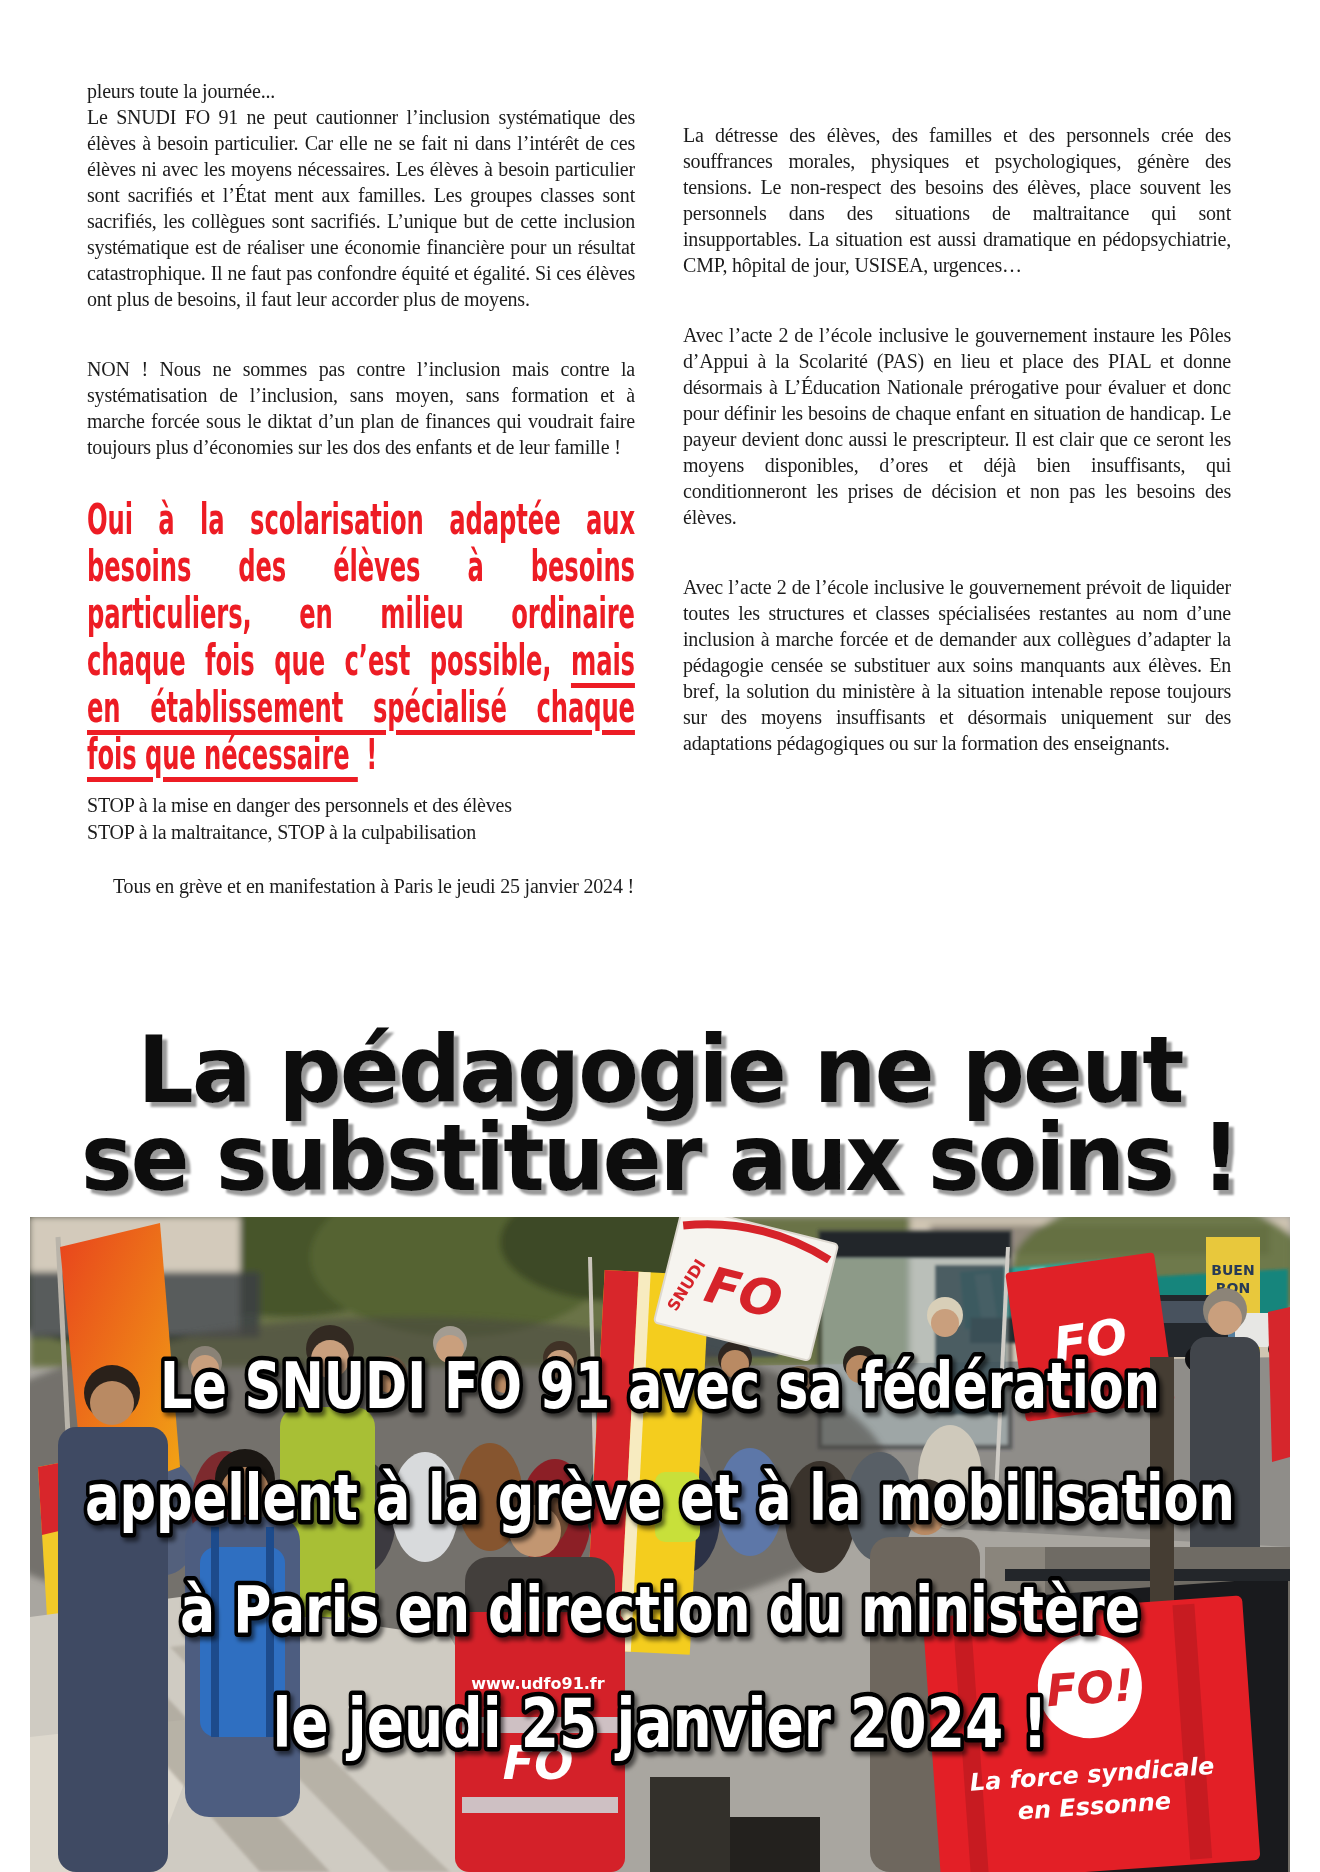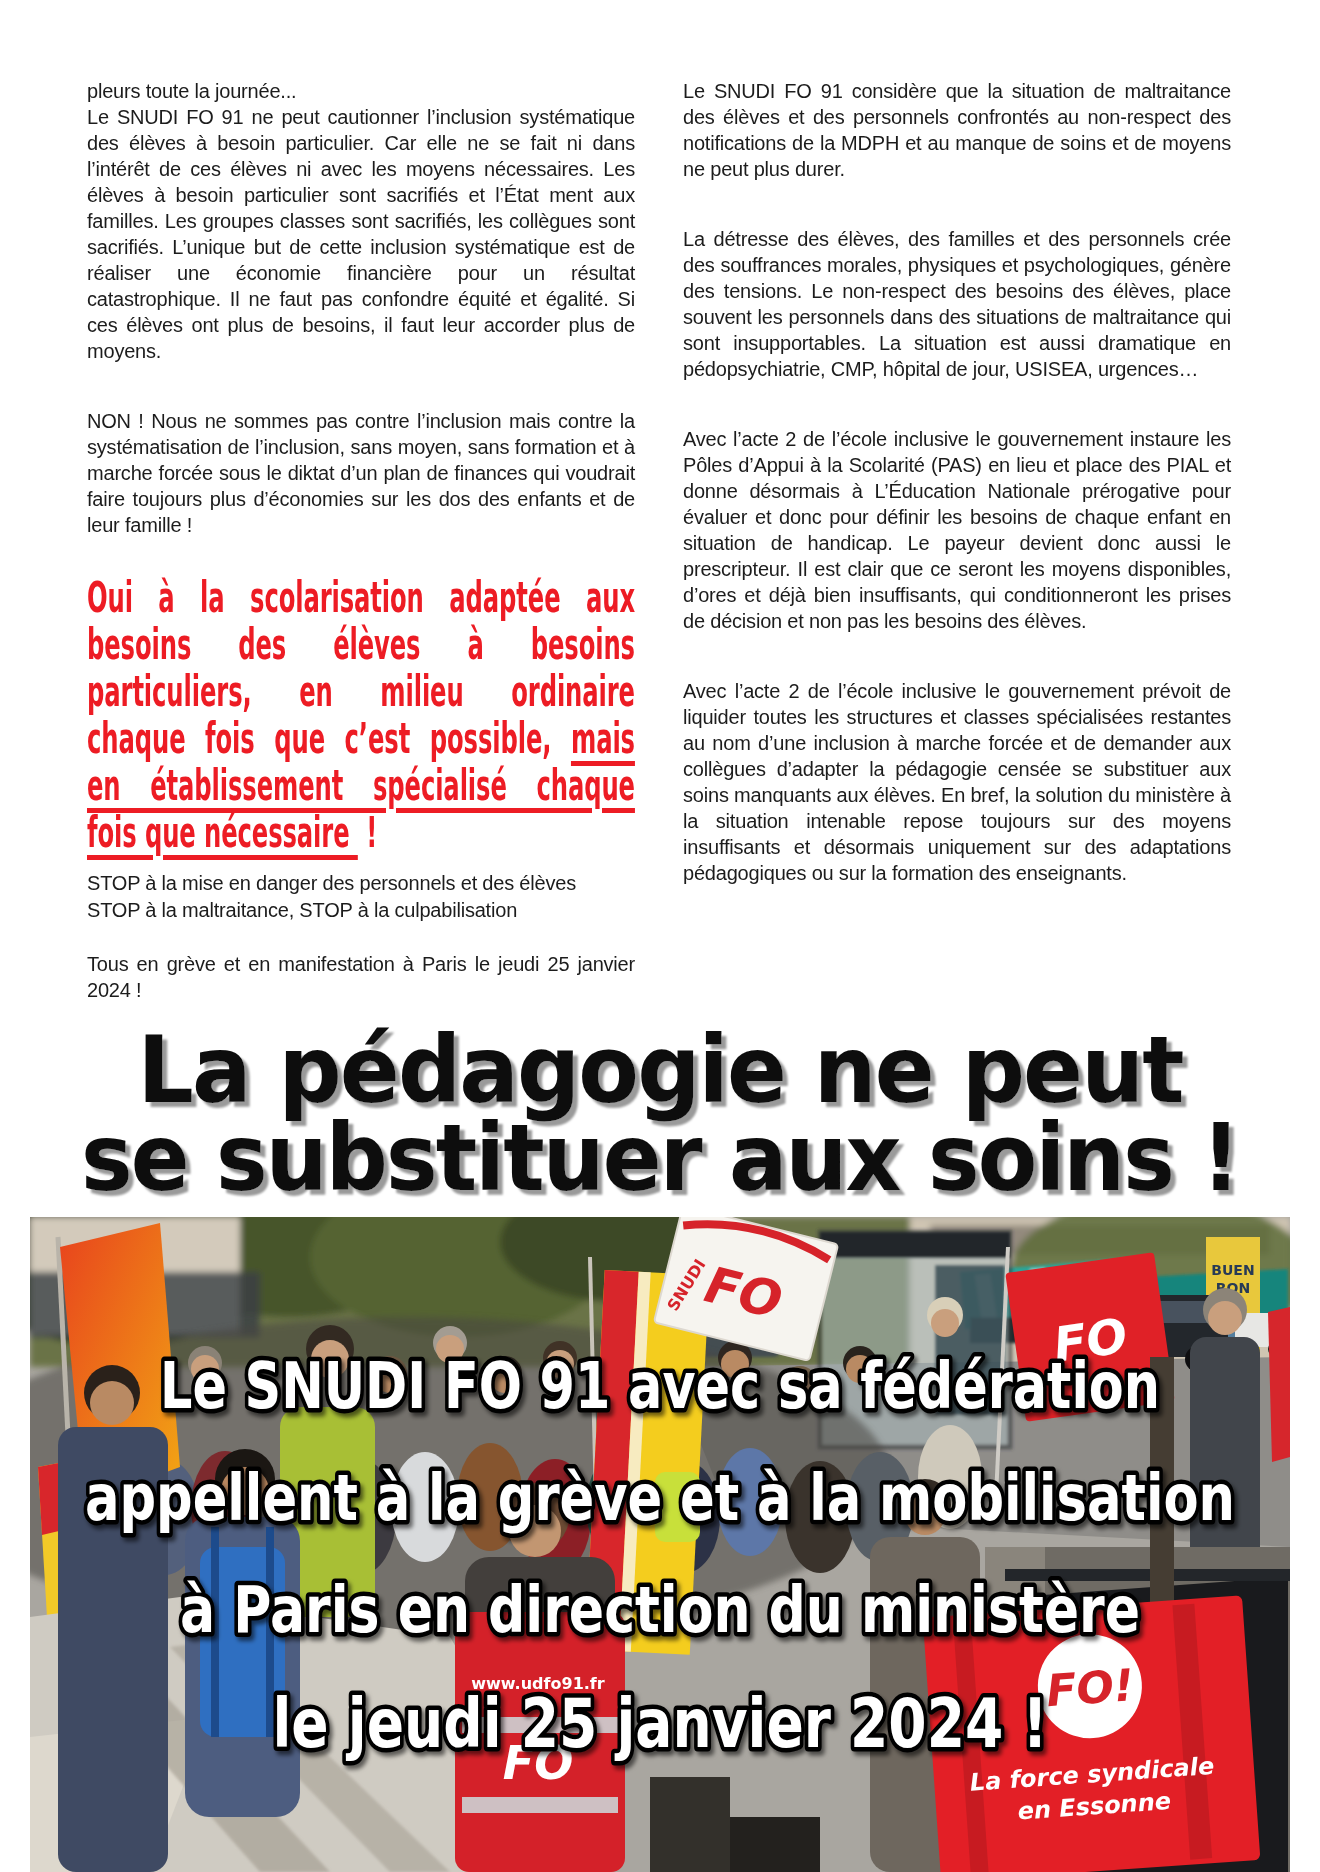--- a/index.html
+++ b/index.html
@@ -3,32 +3,32 @@
 <meta charset="utf-8">
 <style>
   html,body{margin:0;padding:0;background:#e8e8e8;}
   .page{position:relative;width:1320px;height:1872px;background:#ffffff;overflow:hidden;
         font-family:"Liberation Sans",sans-serif;color:#1c1c1c;margin:0 auto;}
   
   .col{position:absolute;top:78px;width:548px;font-size:20px;line-height:26px;
        text-align:justify;letter-spacing:-0.2px;}
   .col-left{left:87px;}
   .col-right{left:683px;}
-  .body-p{margin:0;}
+  .body-p{margin:0;font-family:Liberation Serif, serif;}
   .body-p.gap{margin-top:44px;}
   
   .red-block{margin-top:36px;margin-bottom:14px;width:548px;overflow:visible;}
   .red-line{width:948px;transform:scaleX(0.578);transform-origin:0 50%;
             font-family:"DejaVu Sans",sans-serif;font-weight:700;font-size:42px;
             line-height:47px;color:#ed1c24;text-align:justify;text-align-last:justify;}
   .red-line.last{text-align-last:left;}
   .red-line .u{text-decoration-line:underline;text-decoration-thickness:5px;
                text-underline-offset:8px;text-decoration-color:#ed1c24;}
   .stop-p{margin:0;line-height:27px;}
-  .call-p{margin-top:27px;}
+  .call-p{margin-top:27px;margin-left:26px;}
   
   .headline-svg{position:absolute;left:0;top:1012px;width:1320px;height:200px;}
   .headline-svg text{font-family:"DejaVu Sans",sans-serif;font-weight:700;
                      fill:#0d0d0d;letter-spacing:-2px;}
   
   .photo-svg{position:absolute;left:30px;top:1217px;width:1260px;height:655px;}
   .photo-svg .ovl{font-family:"DejaVu Sans",sans-serif;font-weight:700;fill:#ffffff;
                   stroke:#000000;stroke-linejoin:round;paint-order:stroke fill;}
 </style>
 </head>
@@ -51,21 +51,20 @@
         <div class="red-line last"><span class="u">fois que nécessaire&nbsp;</span><span>&nbsp;!</span></div>
       </div>
     <div id="stop-lines">
         <p class="body-p stop-p">STOP à la mise en danger des personnels et des élèves</p>
         <p class="body-p stop-p">STOP à la maltraitance, STOP à la culpabilisation</p>
       </div>
     <p class="body-p call-p">Tous en grève et en manifestation à Paris le jeudi 25 janvier 2024 !</p>
   </div>
 
   <div class="col col-right" id="right-col">
-      <p class="body-p">Le SNUDI FO 91 considère que la situation de maltraitance des élèves et des personnels confrontés au non-respect des notifications de la MDPH et au manque de soins et de moyens ne peut plus durer.</p>
       <p class="body-p gap">La détresse des élèves, des familles et des personnels crée des souffrances morales, physiques et psychologiques, génère des tensions. Le non-respect des besoins des élèves, place souvent les personnels dans des situations de maltraitance qui sont insupportables. La situation est aussi dramatique en pédopsychiatrie, CMP, hôpital de jour, USISEA, urgences…</p>
       <p class="body-p gap">Avec l’acte 2 de l’école inclusive le gouvernement instaure les Pôles d’Appui à la Scolarité (PAS) en lieu et place des PIAL et donne désormais à L’Éducation Nationale prérogative pour évaluer et donc pour définir les besoins de chaque enfant en situation de handicap. Le payeur devient donc aussi le prescripteur. Il est clair que ce seront les moyens disponibles, d’ores et déjà bien insuffisants, qui conditionneront les prises de décision et non pas les besoins des élèves.</p>
       <p class="body-p gap">Avec l’acte 2 de l’école inclusive le gouvernement prévoit de liquider toutes les structures et classes spécialisées restantes au nom d’une inclusion à marche forcée et de demander aux collègues d’adapter la pédagogie censée se substituer aux soins manquants aux élèves. En bref, la solution du ministère à la situation intenable repose toujours sur des moyens insuffisants et désormais uniquement sur des adaptations pédagogiques ou sur la formation des enseignants.</p>
     </div>
 
   <svg class="headline-svg" viewBox="0 0 1320 200">
     <defs>
       <filter id="hshadow" x="-10%" y="-10%" width="125%" height="130%">
         <feDropShadow dx="5" dy="5" stdDeviation="1" flood-color="#9a9a9a"></feDropShadow>
       </filter>

